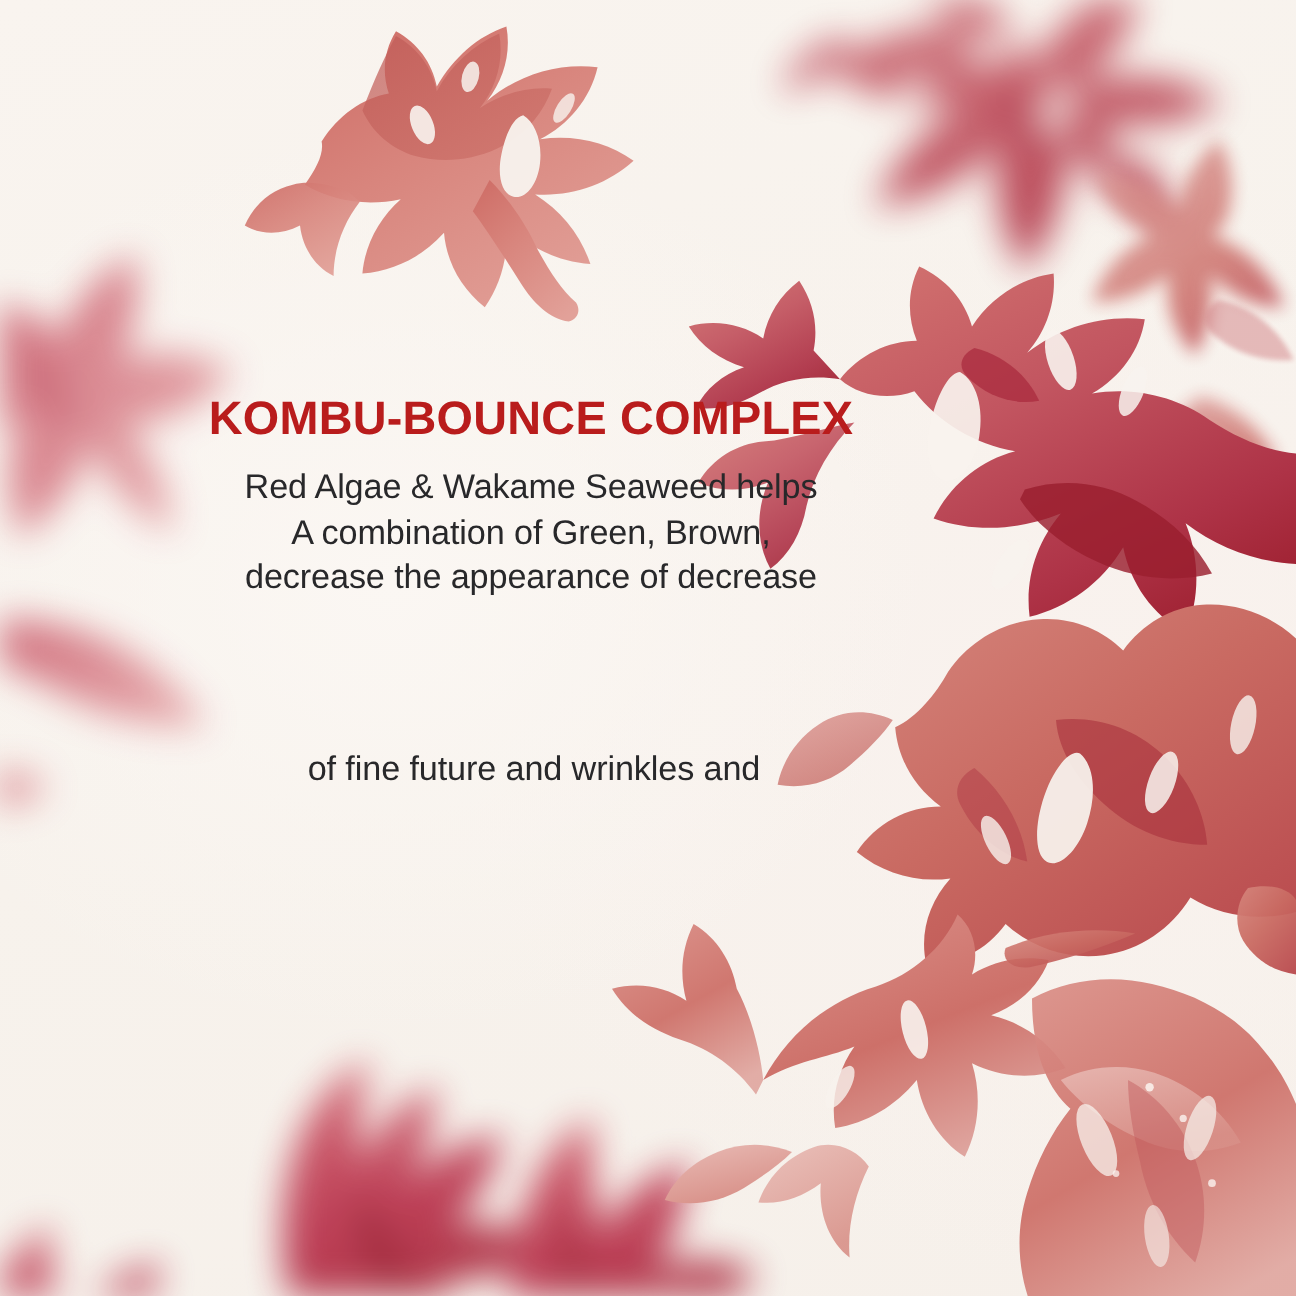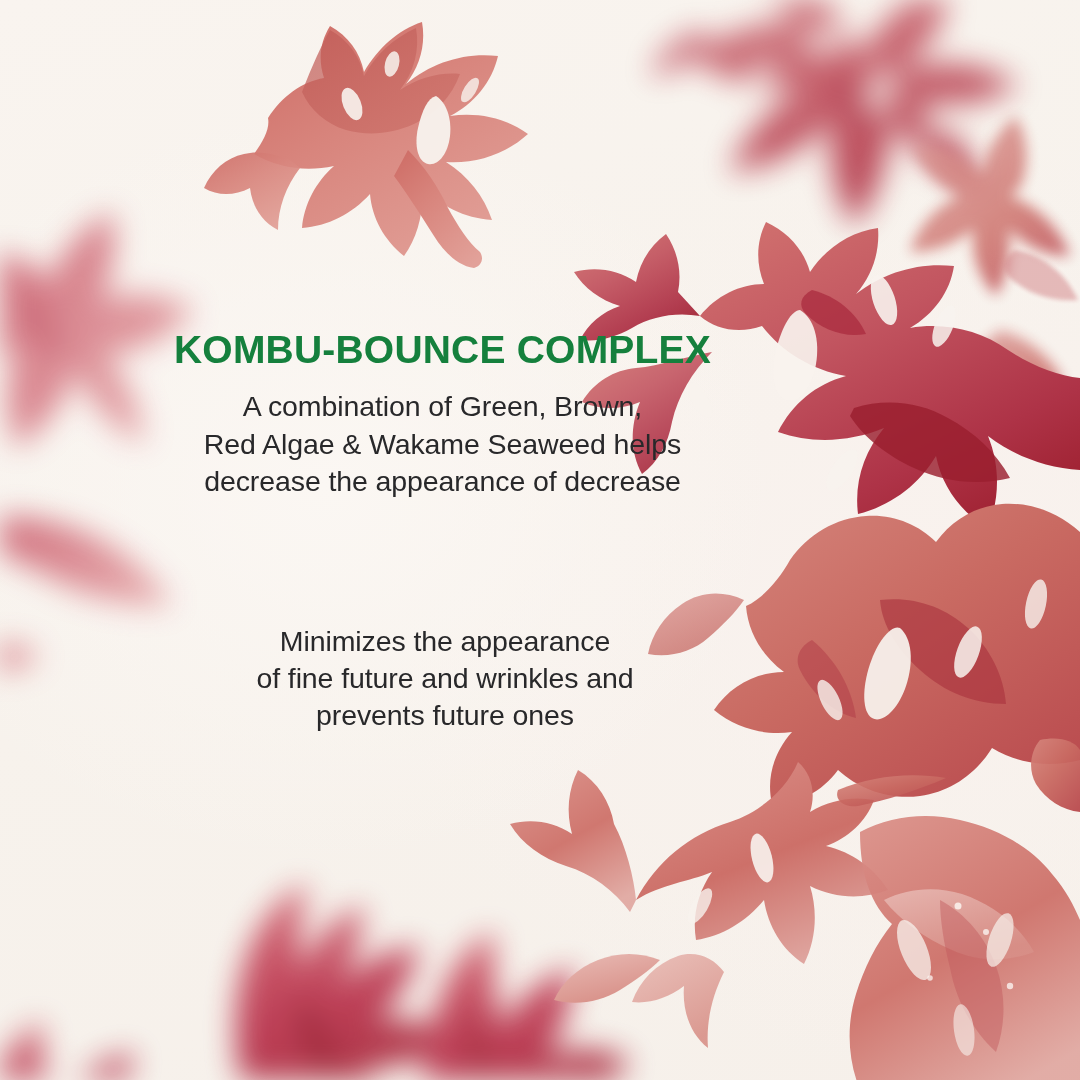--- a/index.html
+++ b/index.html
@@ -42,21 +42,21 @@
     left: 0;
     top: 0;
     width: 1080px;
     height: 1080px;
   }
   .block { position: absolute; text-align: center; }
   #block-kombu  { left: 110px; top: 328px;  width: 665px; }
   #block-squalane { left: 140px; top: 605px; width: 610px; }
 
   .heading {
-    color: #15803d;
+    color: #b91c1c;
     font-weight: bold;
     letter-spacing: 0.2px;
     line-height: 1.14;
     margin: 0;
     text-align: center;
   }
   #block-kombu .heading { font-size: 39px; }
   #block-squalane .heading { font-size: 36px; letter-spacing: 1.1px; }
 
   .body-copy {
@@ -355,28 +355,26 @@
   </div>
 
   <div class="copy-stack">
 
     <div class="block" id="block-kombu">
       <h2 class="heading">
         <span class="ln">KOMBU-BOUNCE</span>
         <span class="ln">COMPLEX</span>
       </h2>
       <p class="body-copy">
+        <span class="ln">Red Algae &amp; Wakame Seaweed helps</span>
         <span class="ln">A combination of Green, Brown,</span>
-        <span class="ln">Red Algae &amp; Wakame Seaweed helps</span>
         <span class="ln">decrease the appearance of decrease</span>
       </p>
     </div>
 
     <div class="block" id="block-squalane">
       <p class="body-copy">
-        <span class="ln">Minimizes the appearance</span>
         <span class="ln">of fine future and wrinkles and</span>
-        <span class="ln">prevents future ones</span>
       </p>
     </div>
 
   </div>
 </div>
 
 </body></html>

